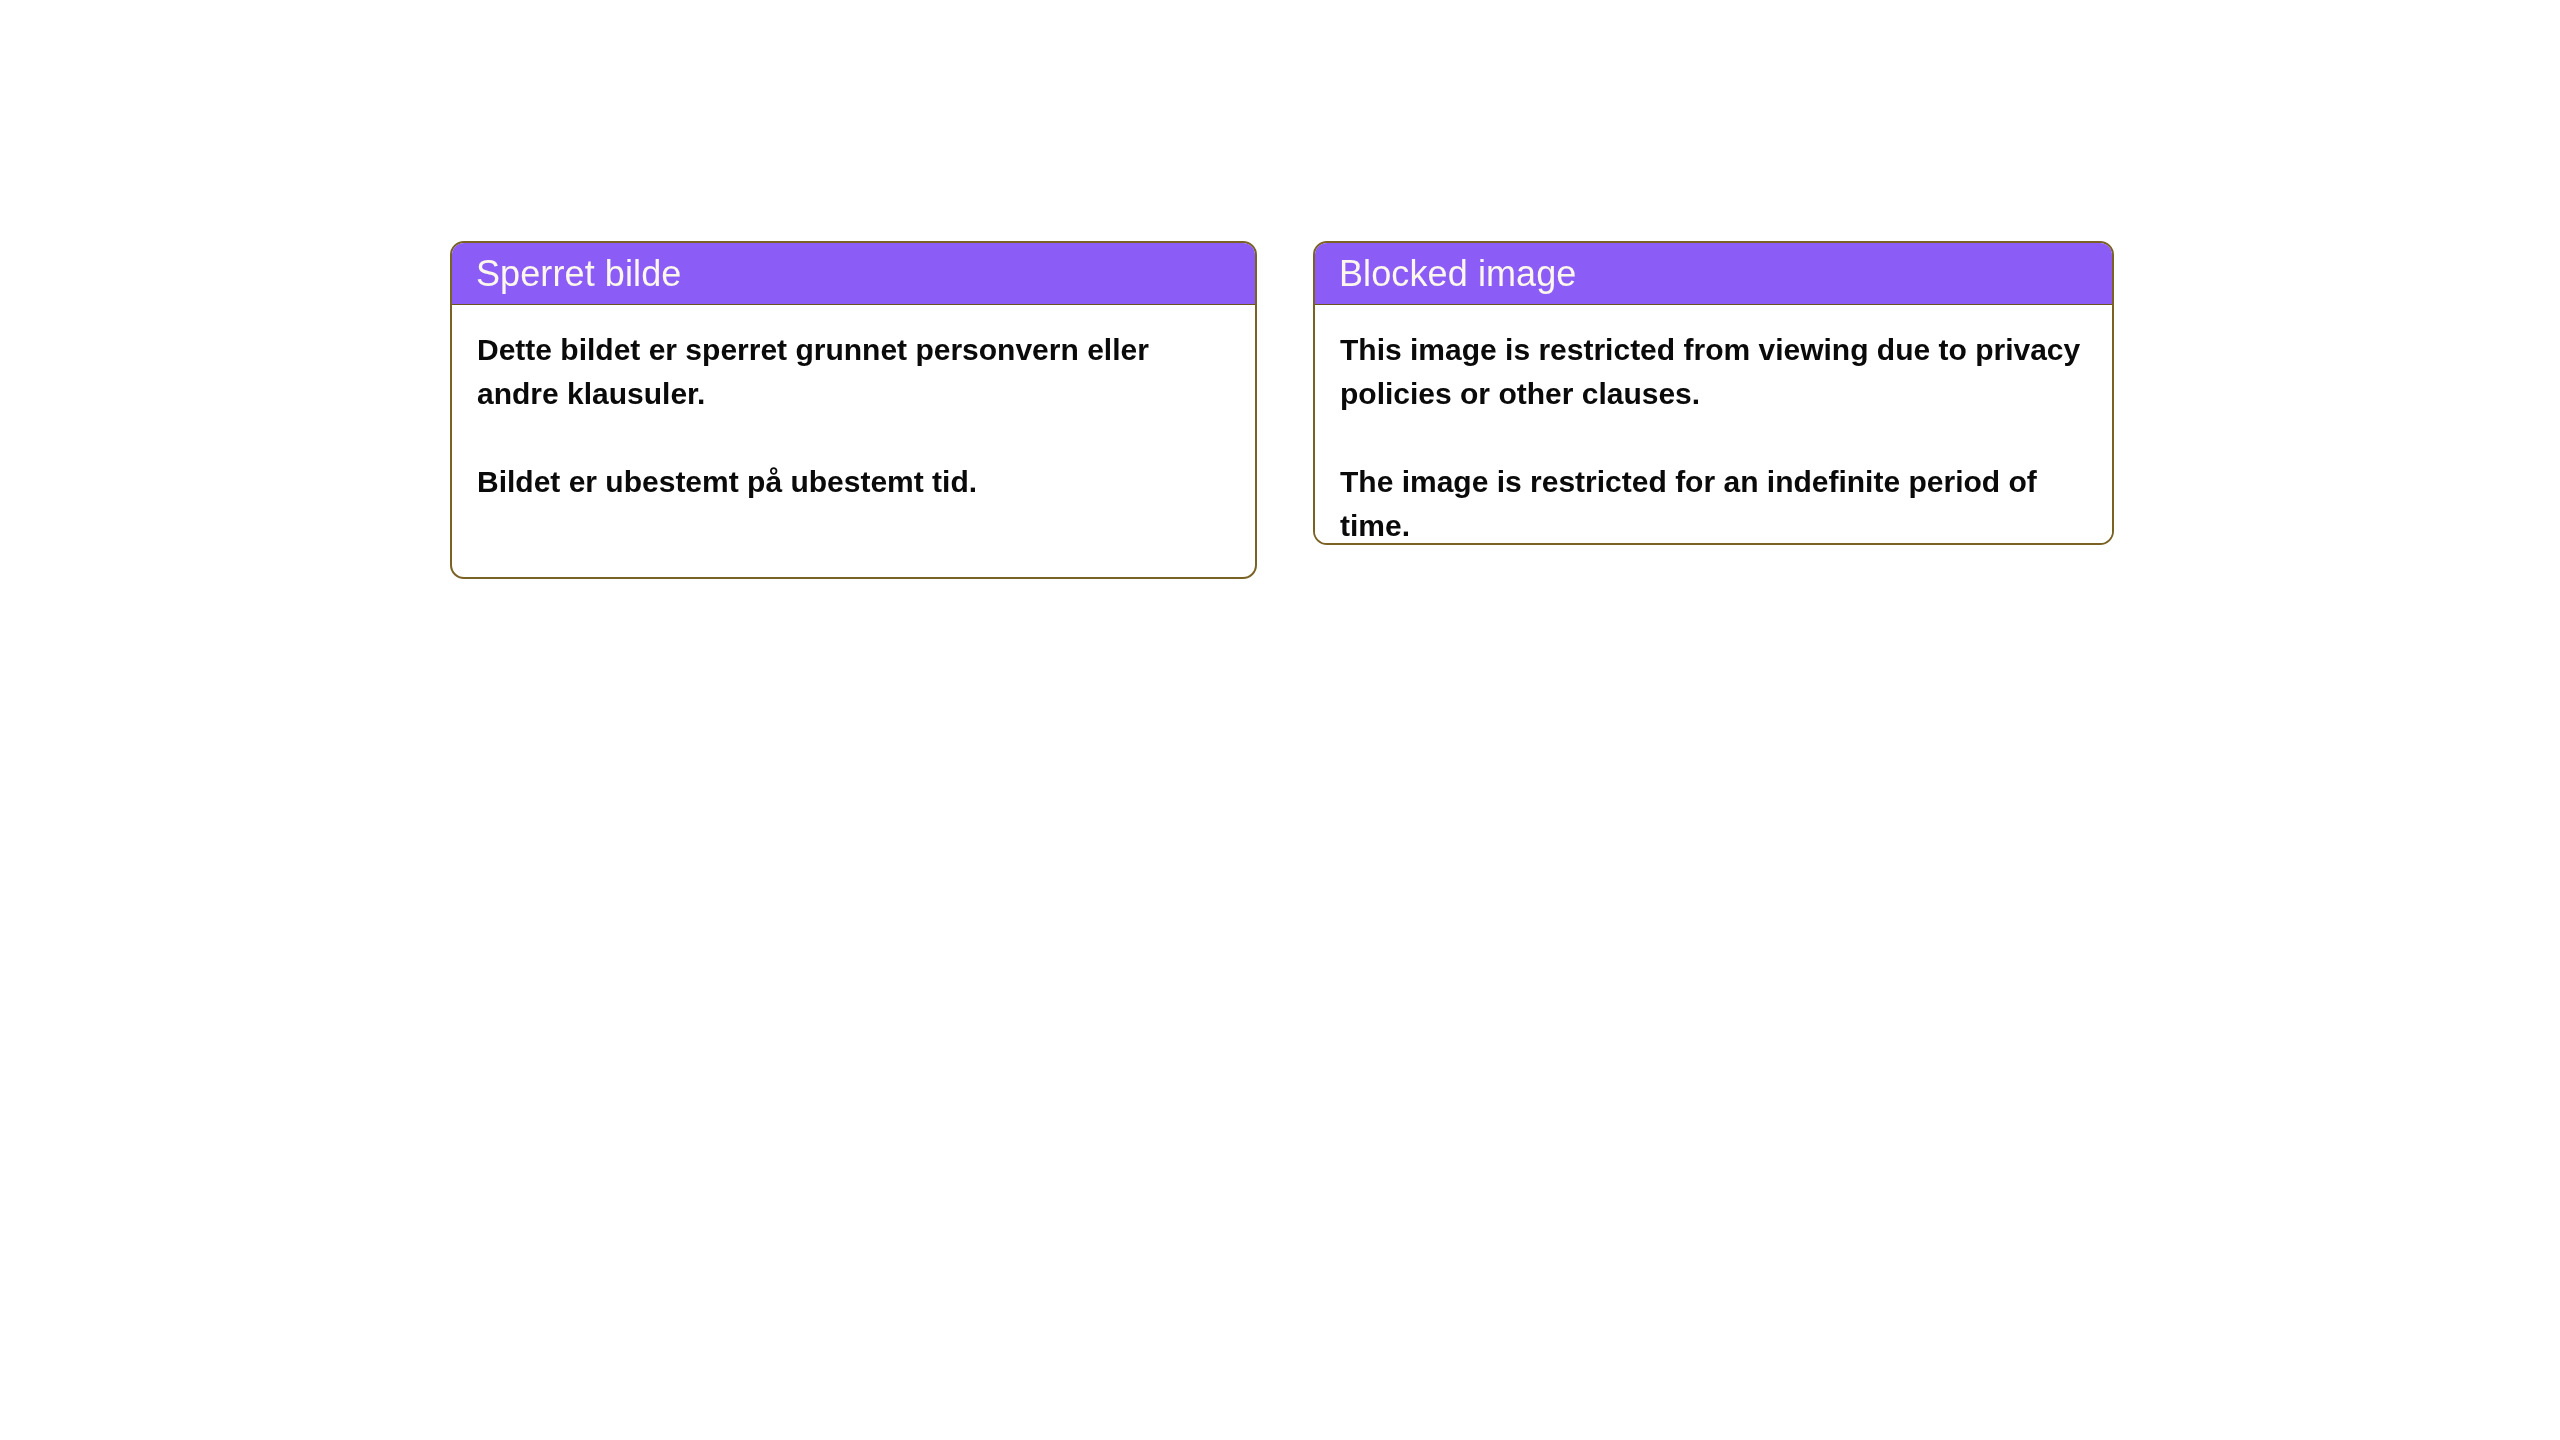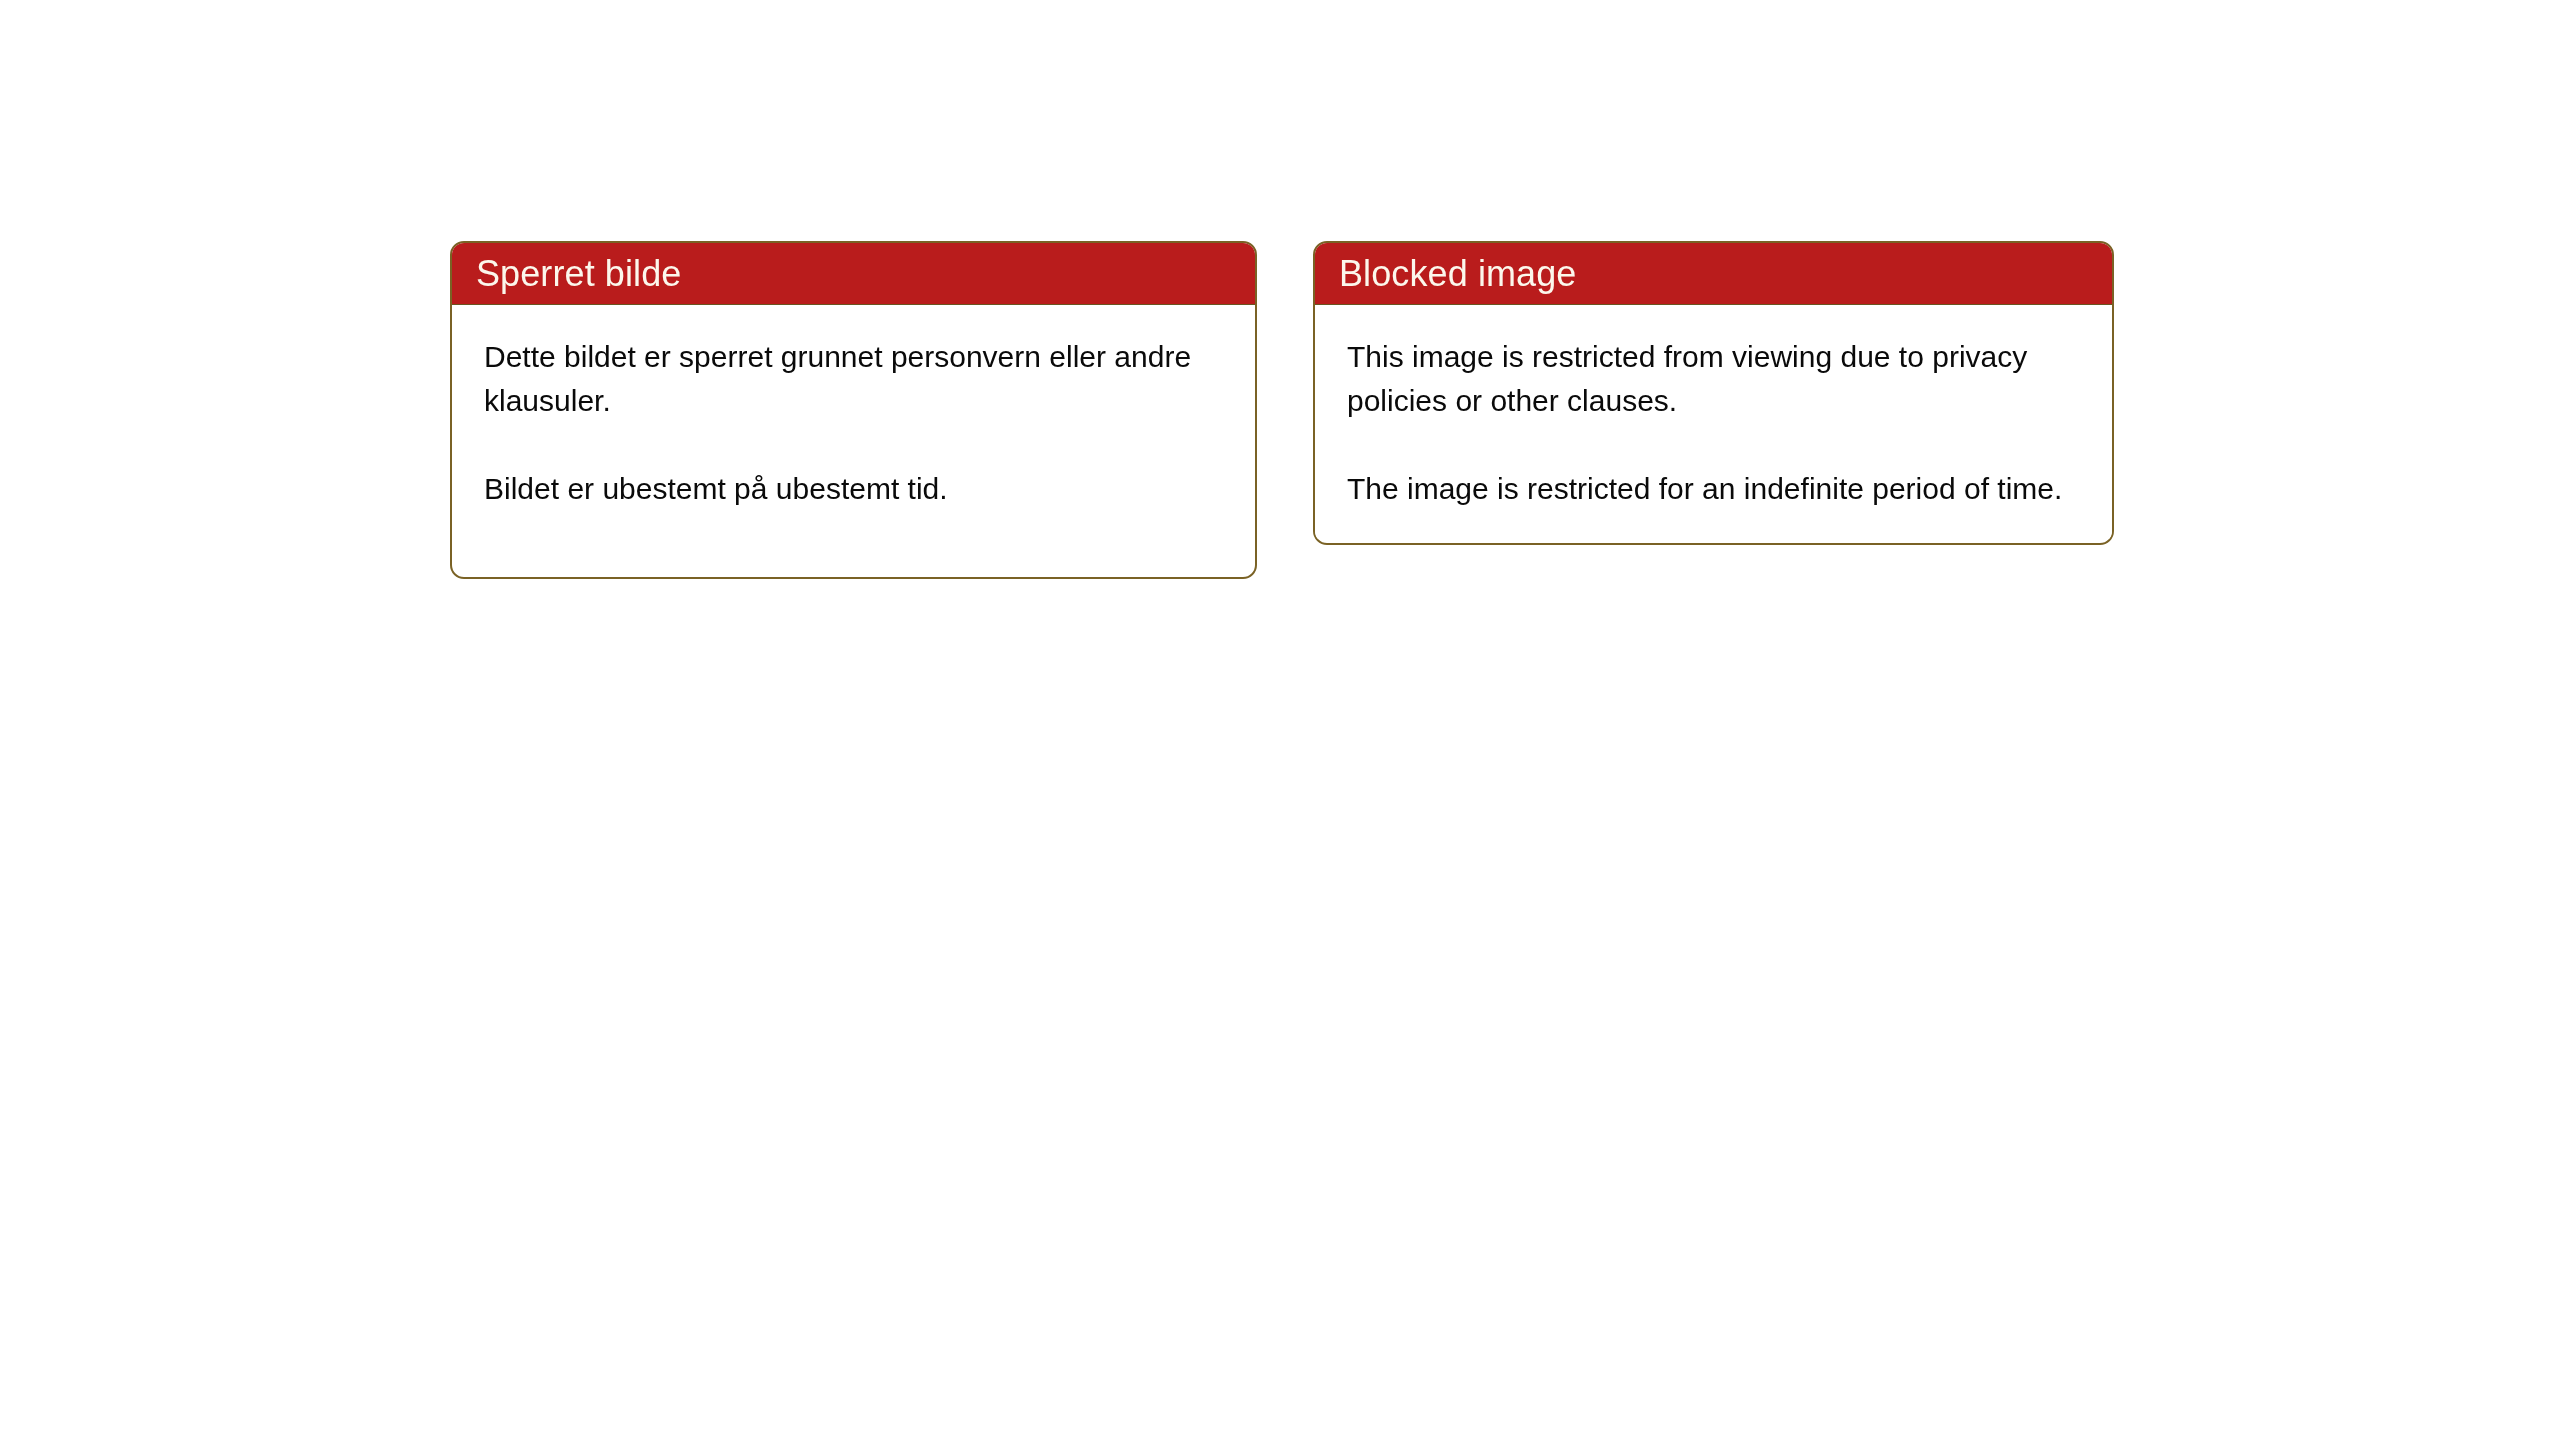--- a/index.html
+++ b/index.html
@@ -25,21 +25,21 @@
     box-sizing: border-box;
     background: #ffffff;
     border: 2px solid #7A6225;
     border-radius: 14px;
     overflow: hidden;
   }
 
   .panel-header {
     box-sizing: border-box;
     height: 62px;
-    background: #b91c1c;
+    background: #8b5cf6;
     border-bottom: 1px solid #6B5420;
     display: flex;
     align-items: center;
     padding-left: 24px;
   }
 
   .panel-header-title {
     color: #FCF7EC;
     font-size: 36px;
     font-weight: normal;
@@ -51,22 +51,22 @@
   .panel-body {
     box-sizing: border-box;
     padding: 22px 20px 20px 24px;
     background: #ffffff;
   }
 
   .panel-paragraph {
     color: #0a0a0a;
     font-size: 30px;
     line-height: 44px;
-    margin: 8px;
-    font-weight: normal;
+    margin: 1px;
+    font-weight: bold;
   }
 
   .panel-paragraph + .panel-paragraph {
     margin-top: 44px;
   }
 
   
   #panel-blocked-no {
     left: 450px;
     top: 241px;

